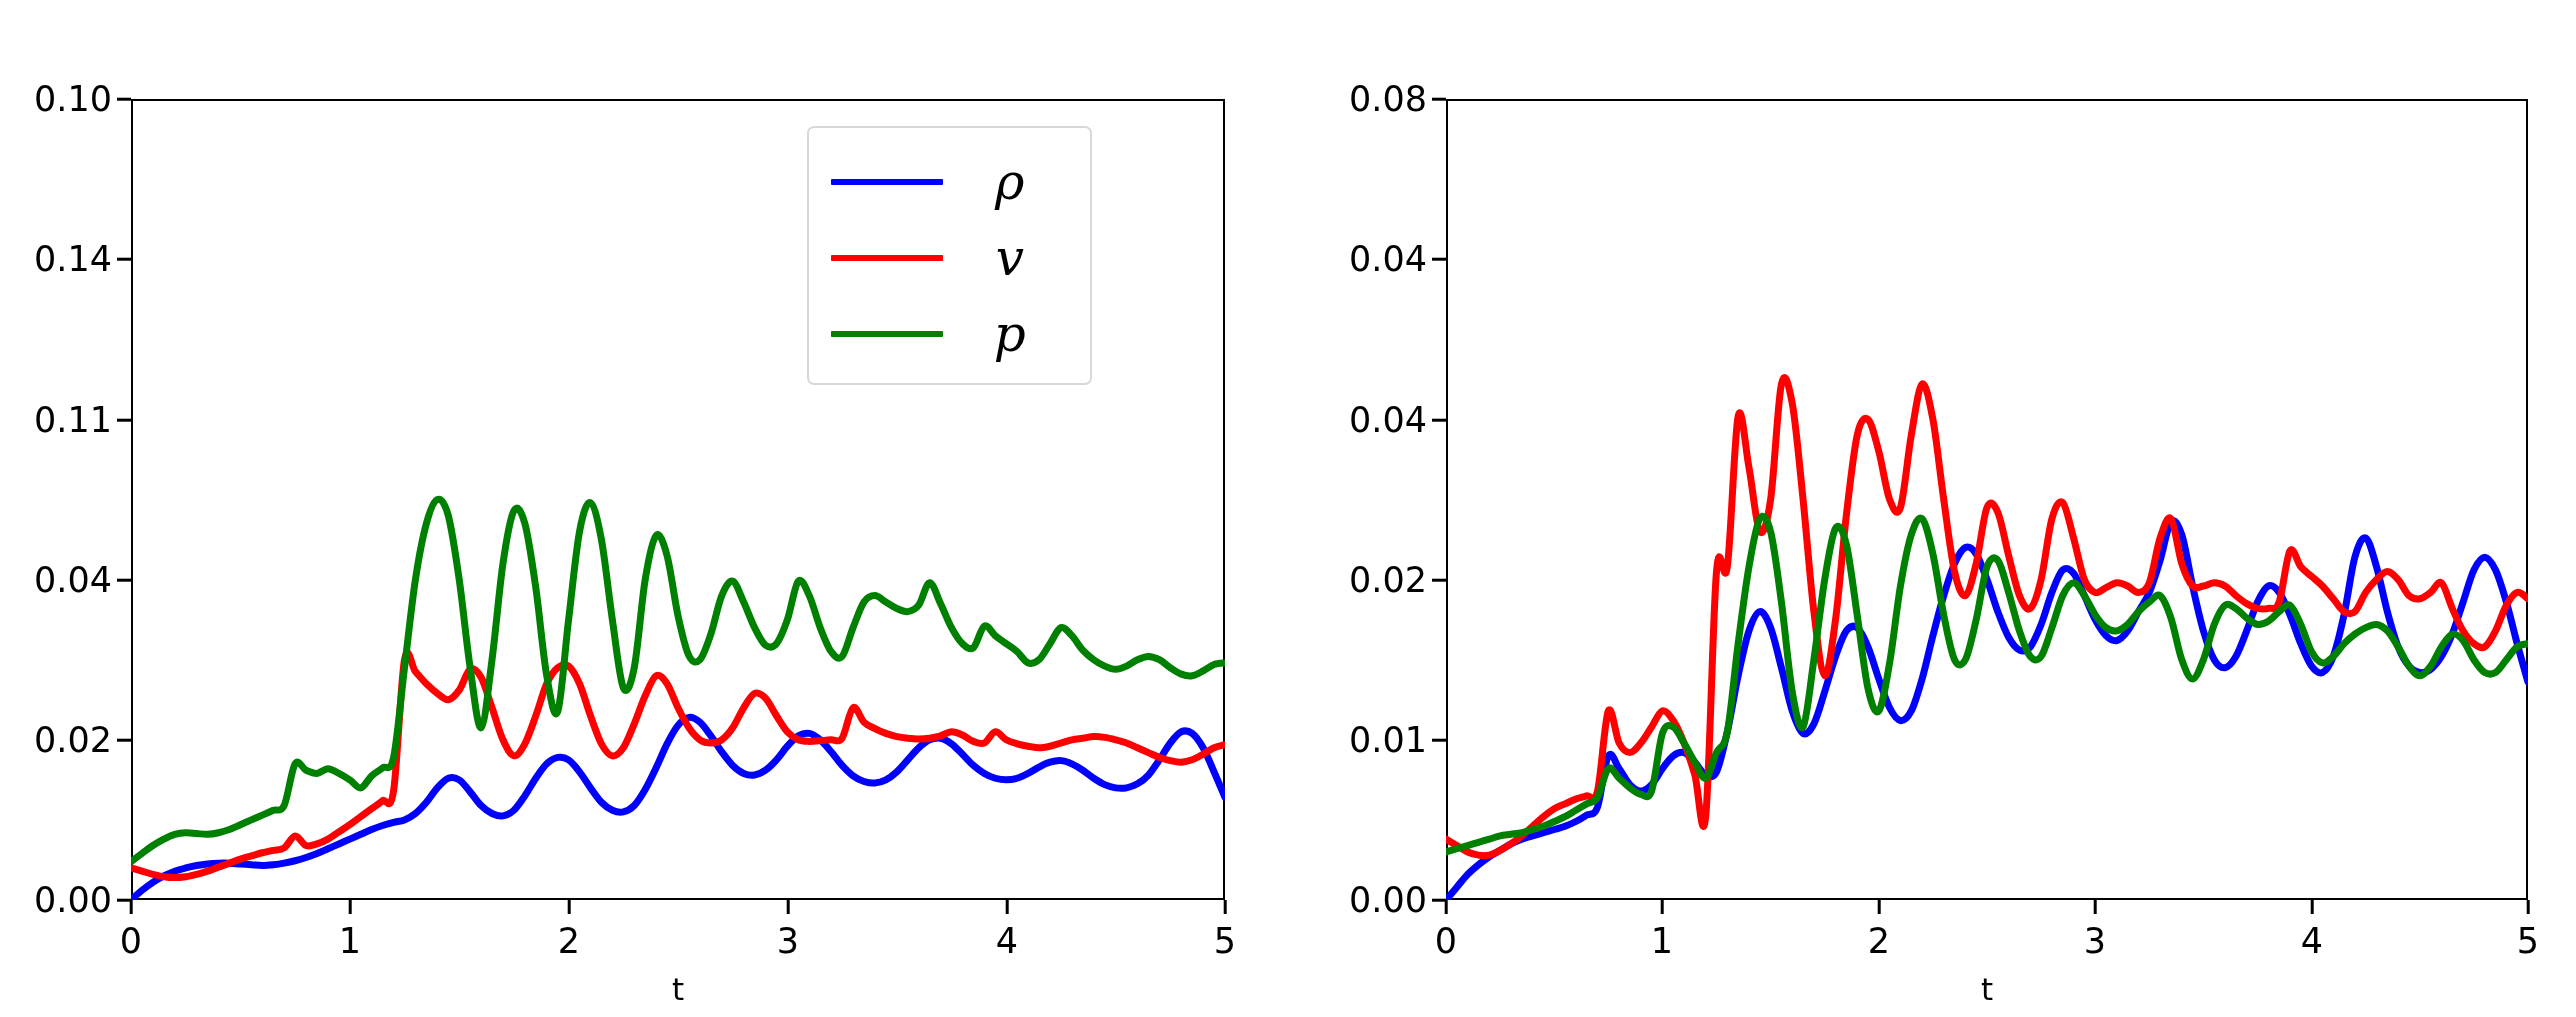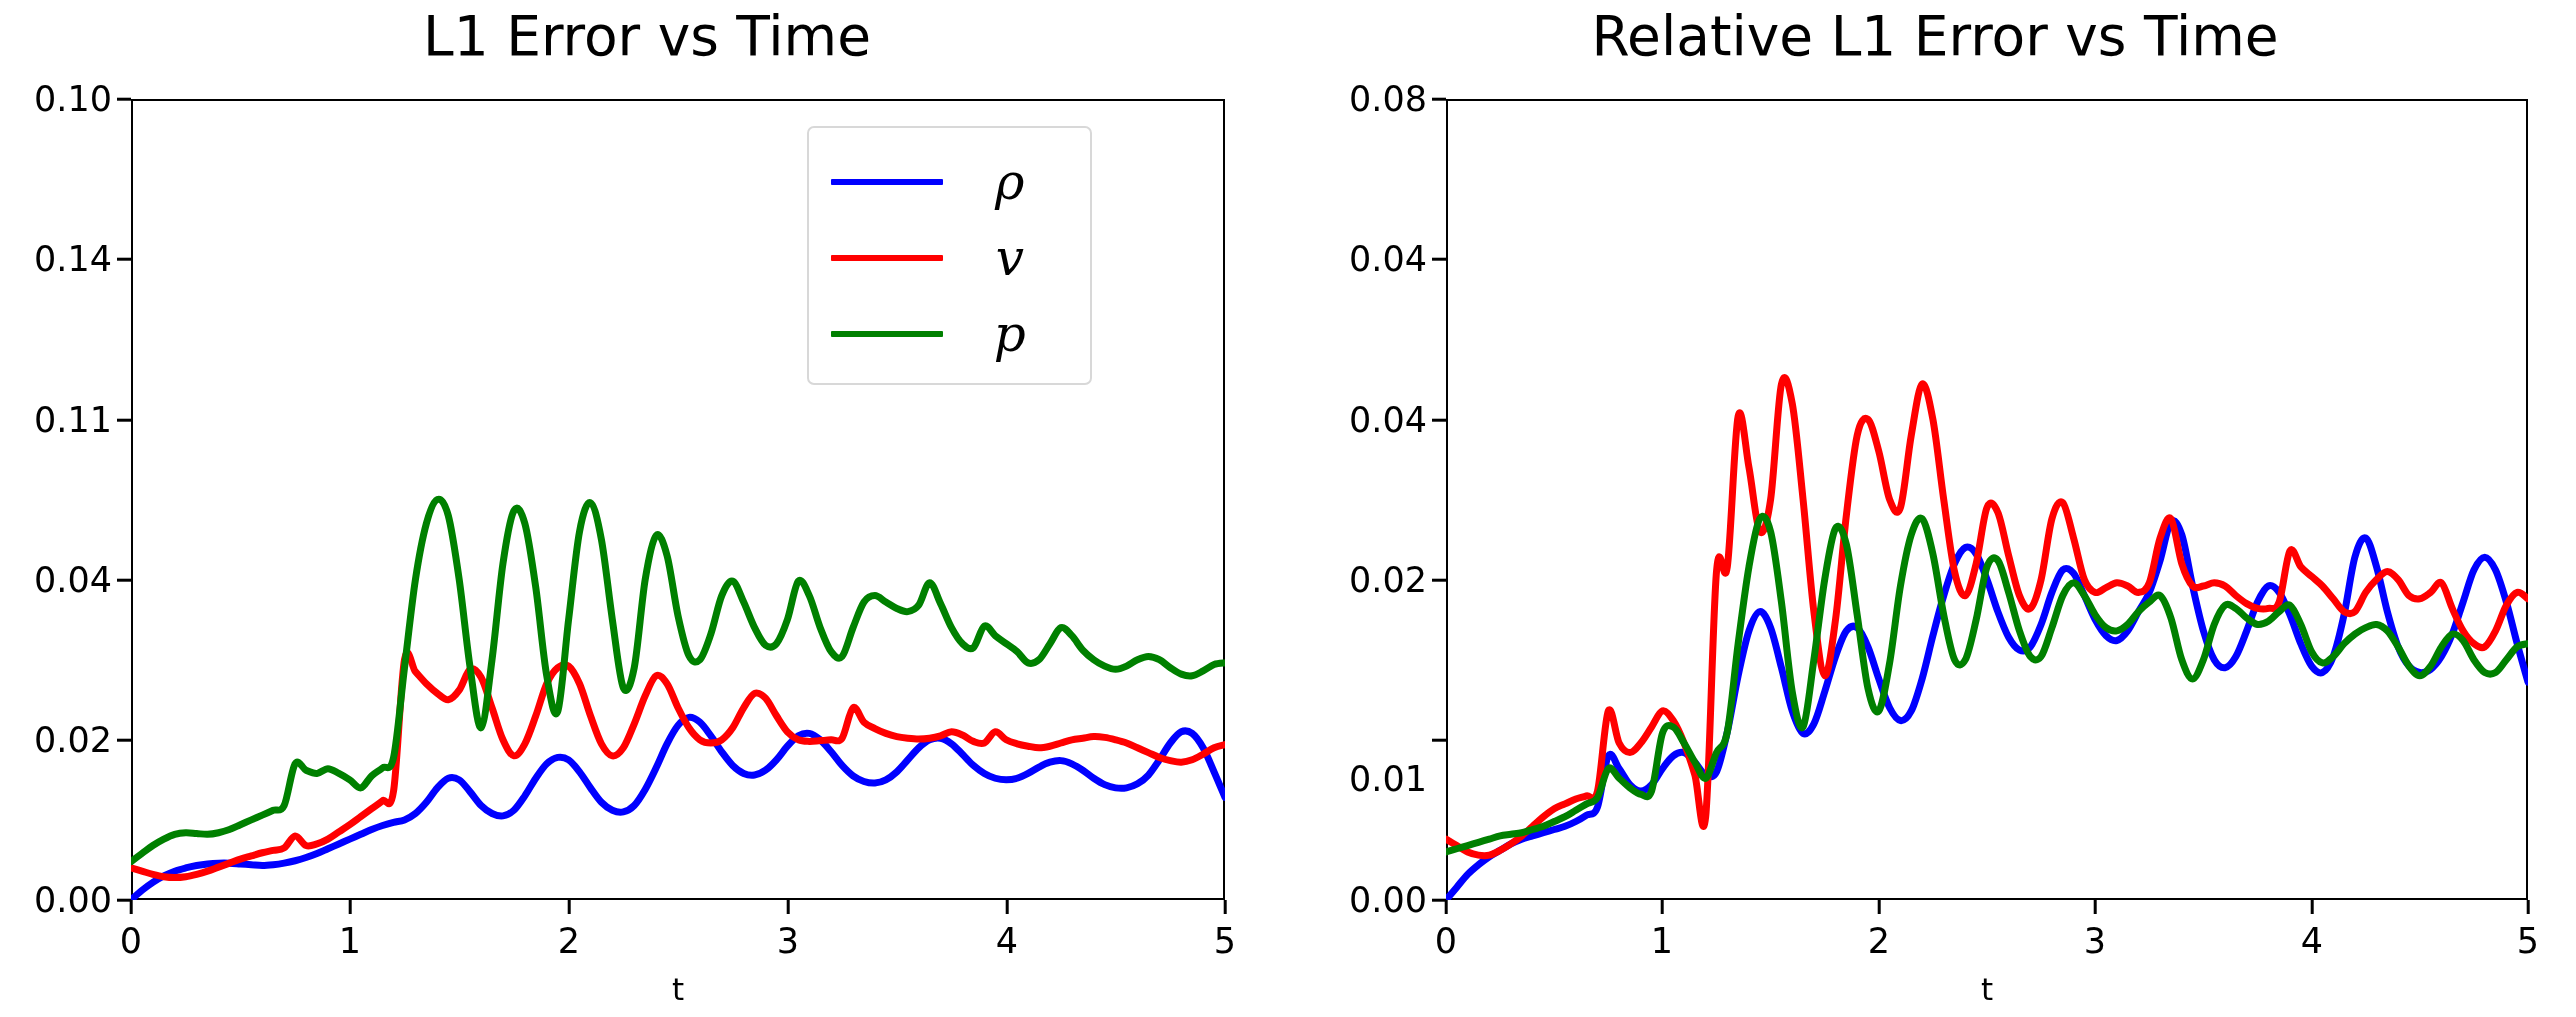--- a/index.html
+++ b/index.html
@@ -36,21 +36,20 @@
   .legend-text{flex:1 1 auto;text-align:center;font-size:50px;font-style:italic;
                color:#000;font-family:"DejaVu Serif",serif;line-height:1;
                padding-left:8.6px;}
 </style>
 </head>
 <body>
 
 <div class="figure">
 
   <div class="panel" id="panel-left">
-    <div class="title">L1 Error vs Time</div>
     <div class="plotbox" id="plot-left">
       <div class="axes-frame"></div>
       <div class="curves">
         <svg id="svg-left" viewBox="0 0 1000 1000" preserveAspectRatio="none">
             <path d="M 0.00 1000.00 C 1.67 998.00 6.67 991.67 10.00 988.00 C 13.33 984.33 16.67 981.00 20.00 978.00 C 23.33 975.00 26.67 972.33 30.00 970.00 C 33.33 967.67 36.67 965.67 40.00 964.00 C 43.33 962.33 46.67 961.17 50.00 960.00 C 53.33 958.83 56.67 957.83 60.00 957.00 C 63.33 956.17 66.67 955.50 70.00 955.00 C 73.33 954.50 76.67 954.17 80.00 954.00 C 83.33 953.83 86.67 953.83 90.00 954.00 C 93.33 954.17 96.67 954.67 100.00 955.00 C 103.33 955.33 106.67 955.67 110.00 956.00 C 113.33 956.33 116.67 957.00 120.00 957.00 C 123.33 957.00 126.67 956.50 130.00 956.00 C 133.33 955.50 136.67 954.83 140.00 954.00 C 143.33 953.17 146.67 952.17 150.00 951.00 C 153.33 949.83 156.67 948.50 160.00 947.00 C 163.33 945.50 166.67 943.83 170.00 942.00 C 173.33 940.17 176.67 938.00 180.00 936.00 C 183.33 934.00 186.67 932.00 190.00 930.00 C 193.33 928.00 196.67 926.00 200.00 924.00 C 203.33 922.00 206.67 920.00 210.00 918.00 C 213.33 916.00 216.67 913.83 220.00 912.00 C 223.33 910.17 226.67 908.50 230.00 907.00 C 233.33 905.50 236.67 904.17 240.00 903.00 C 243.33 901.83 246.67 901.83 250.00 900.00 C 253.33 898.17 256.67 895.67 260.00 892.00 C 263.33 888.33 266.67 883.33 270.00 878.00 C 273.33 872.67 276.67 865.00 280.00 860.00 C 283.33 855.00 286.67 849.67 290.00 848.00 C 293.33 846.33 296.67 847.17 300.00 850.00 C 303.33 852.83 306.67 859.67 310.00 865.00 C 313.33 870.33 316.67 877.50 320.00 882.00 C 323.33 886.50 326.67 889.83 330.00 892.00 C 333.33 894.17 336.67 895.67 340.00 895.00 C 343.33 894.33 346.67 892.17 350.00 888.00 C 353.33 883.83 356.67 876.67 360.00 870.00 C 363.33 863.33 366.67 854.67 370.00 848.00 C 373.33 841.33 376.67 834.33 380.00 830.00 C 383.33 825.67 386.67 822.83 390.00 822.00 C 393.33 821.17 396.67 822.00 400.00 825.00 C 403.33 828.00 406.67 834.17 410.00 840.00 C 413.33 845.83 416.67 853.67 420.00 860.00 C 423.33 866.33 426.67 873.33 430.00 878.00 C 433.33 882.67 436.67 886.00 440.00 888.00 C 443.33 890.00 446.67 891.00 450.00 890.00 C 453.33 889.00 456.67 886.67 460.00 882.00 C 463.33 877.33 466.67 869.83 470.00 862.00 C 473.33 854.17 476.67 844.50 480.00 835.00 C 483.33 825.50 486.67 813.83 490.00 805.00 C 493.33 796.17 496.67 787.50 500.00 782.00 C 503.33 776.50 506.67 772.67 510.00 772.00 C 513.33 771.33 516.67 774.17 520.00 778.00 C 523.33 781.83 526.67 788.83 530.00 795.00 C 533.33 801.17 536.67 808.83 540.00 815.00 C 543.33 821.17 546.67 827.50 550.00 832.00 C 553.33 836.50 556.67 840.00 560.00 842.00 C 563.33 844.00 566.67 844.67 570.00 844.00 C 573.33 843.33 576.67 841.17 580.00 838.00 C 583.33 834.83 586.67 830.00 590.00 825.00 C 593.33 820.00 596.67 813.00 600.00 808.00 C 603.33 803.00 606.67 797.67 610.00 795.00 C 613.33 792.33 616.67 791.17 620.00 792.00 C 623.33 792.83 626.67 796.17 630.00 800.00 C 633.33 803.83 636.67 809.67 640.00 815.00 C 643.33 820.33 646.67 827.00 650.00 832.00 C 653.33 837.00 656.67 841.67 660.00 845.00 C 663.33 848.33 666.67 850.50 670.00 852.00 C 673.33 853.50 676.67 854.33 680.00 854.00 C 683.33 853.67 686.67 852.33 690.00 850.00 C 693.33 847.67 696.67 844.17 700.00 840.00 C 703.33 835.83 706.67 830.00 710.00 825.00 C 713.33 820.00 716.67 814.17 720.00 810.00 C 723.33 805.83 726.67 802.00 730.00 800.00 C 733.33 798.00 736.67 797.17 740.00 798.00 C 743.33 798.83 746.67 801.67 750.00 805.00 C 753.33 808.33 756.67 813.50 760.00 818.00 C 763.33 822.50 766.67 828.00 770.00 832.00 C 773.33 836.00 776.67 839.33 780.00 842.00 C 783.33 844.67 786.67 846.67 790.00 848.00 C 793.33 849.33 796.67 850.00 800.00 850.00 C 803.33 850.00 806.67 849.33 810.00 848.00 C 813.33 846.67 816.67 844.33 820.00 842.00 C 823.33 839.67 826.67 836.33 830.00 834.00 C 833.33 831.67 836.67 829.33 840.00 828.00 C 843.33 826.67 846.67 825.67 850.00 826.00 C 853.33 826.33 856.67 828.00 860.00 830.00 C 863.33 832.00 866.67 835.00 870.00 838.00 C 873.33 841.00 876.67 845.00 880.00 848.00 C 883.33 851.00 886.67 854.00 890.00 856.00 C 893.33 858.00 896.67 859.33 900.00 860.00 C 903.33 860.67 906.67 860.83 910.00 860.00 C 913.33 859.17 916.67 857.67 920.00 855.00 C 923.33 852.33 926.67 849.00 930.00 844.00 C 933.33 839.00 936.67 831.67 940.00 825.00 C 943.33 818.33 946.67 809.83 950.00 804.00 C 953.33 798.17 956.67 792.00 960.00 790.00 C 963.33 788.00 966.67 788.67 970.00 792.00 C 973.33 795.33 976.67 802.00 980.00 810.00 C 983.33 818.00 986.67 829.67 990.00 840.00 C 993.33 850.33 998.33 866.67 1000.00 872.00" fill="none" stroke="#0000ff" stroke-width="7.54" stroke-linecap="round" stroke-linejoin="round" vector-effect="non-scaling-stroke" style="stroke-width:7px"></path>
             <path d="M 0.00 960.00 C 1.67 960.67 6.67 962.67 10.00 964.00 C 13.33 965.33 16.67 966.83 20.00 968.00 C 23.33 969.17 26.67 970.33 30.00 971.00 C 33.33 971.67 36.67 972.00 40.00 972.00 C 43.33 972.00 46.67 971.67 50.00 971.00 C 53.33 970.33 56.67 969.17 60.00 968.00 C 63.33 966.83 66.67 965.50 70.00 964.00 C 73.33 962.50 76.67 960.67 80.00 959.00 C 83.33 957.33 86.67 955.67 90.00 954.00 C 93.33 952.33 96.67 950.50 100.00 949.00 C 103.33 947.50 106.67 946.33 110.00 945.00 C 113.33 943.67 116.67 942.17 120.00 941.00 C 123.33 939.83 126.67 939.00 130.00 938.00 C 133.33 937.00 136.67 938.00 140.00 935.00 C 143.33 932.00 146.67 920.50 150.00 920.00 C 153.33 919.50 156.67 930.33 160.00 932.00 C 163.33 933.67 166.67 931.33 170.00 930.00 C 173.33 928.67 176.67 926.50 180.00 924.00 C 183.33 921.50 186.67 918.00 190.00 915.00 C 193.33 912.00 196.67 909.17 200.00 906.00 C 203.33 902.83 206.67 899.33 210.00 896.00 C 213.33 892.67 216.67 889.33 220.00 886.00 C 223.33 882.67 226.67 879.67 230.00 876.00 C 233.33 872.33 236.67 893.33 240.00 864.00 C 243.33 834.67 246.67 724.83 250.00 700.00 C 253.33 675.17 256.67 710.00 260.00 715.00 C 263.33 720.00 266.67 725.50 270.00 730.00 C 273.33 734.50 276.67 738.67 280.00 742.00 C 283.33 745.33 286.67 750.67 290.00 750.00 C 293.33 749.33 296.67 744.33 300.00 738.00 C 303.33 731.67 306.67 714.67 310.00 712.00 C 313.33 709.33 316.67 714.00 320.00 722.00 C 323.33 730.00 326.67 747.00 330.00 760.00 C 333.33 773.00 336.67 790.00 340.00 800.00 C 343.33 810.00 346.67 819.17 350.00 820.00 C 353.33 820.83 356.67 813.33 360.00 805.00 C 363.33 796.67 366.67 782.50 370.00 770.00 C 373.33 757.50 376.67 740.00 380.00 730.00 C 383.33 720.00 386.67 713.67 390.00 710.00 C 393.33 706.33 396.67 704.67 400.00 708.00 C 403.33 711.33 406.67 719.67 410.00 730.00 C 413.33 740.33 416.67 757.50 420.00 770.00 C 423.33 782.50 426.67 796.67 430.00 805.00 C 433.33 813.33 436.67 819.17 440.00 820.00 C 443.33 820.83 446.67 816.67 450.00 810.00 C 453.33 803.33 456.67 790.83 460.00 780.00 C 463.33 769.17 466.67 755.00 470.00 745.00 C 473.33 735.00 476.67 722.50 480.00 720.00 C 483.33 717.50 486.67 723.33 490.00 730.00 C 493.33 736.67 496.67 750.83 500.00 760.00 C 503.33 769.17 506.67 778.33 510.00 785.00 C 513.33 791.67 516.67 796.83 520.00 800.00 C 523.33 803.17 526.67 804.00 530.00 804.00 C 533.33 804.00 536.67 803.17 540.00 800.00 C 543.33 796.83 546.67 791.67 550.00 785.00 C 553.33 778.33 556.67 767.17 560.00 760.00 C 563.33 752.83 566.67 744.00 570.00 742.00 C 573.33 740.00 576.67 743.33 580.00 748.00 C 583.33 752.67 586.67 763.00 590.00 770.00 C 593.33 777.00 596.67 785.00 600.00 790.00 C 603.33 795.00 606.67 798.00 610.00 800.00 C 613.33 802.00 616.67 801.83 620.00 802.00 C 623.33 802.17 626.67 801.33 630.00 801.00 C 633.33 800.67 636.67 800.50 640.00 800.00 C 643.33 799.50 646.67 804.67 650.00 798.00 C 653.33 791.33 656.67 763.33 660.00 760.00 C 663.33 756.67 666.67 773.67 670.00 778.00 C 673.33 782.33 676.67 783.67 680.00 786.00 C 683.33 788.33 686.67 790.33 690.00 792.00 C 693.33 793.67 696.67 795.00 700.00 796.00 C 703.33 797.00 706.67 797.50 710.00 798.00 C 713.33 798.50 716.67 799.00 720.00 799.00 C 723.33 799.00 726.67 798.67 730.00 798.00 C 733.33 797.33 736.67 796.33 740.00 795.00 C 743.33 793.67 746.67 790.17 750.00 790.00 C 753.33 789.83 756.67 792.00 760.00 794.00 C 763.33 796.00 766.67 800.33 770.00 802.00 C 773.33 803.67 776.67 806.00 780.00 804.00 C 783.33 802.00 786.67 790.67 790.00 790.00 C 793.33 789.33 796.67 797.50 800.00 800.00 C 803.33 802.50 806.67 803.67 810.00 805.00 C 813.33 806.33 816.67 807.17 820.00 808.00 C 823.33 808.83 826.67 810.00 830.00 810.00 C 833.33 810.00 836.67 809.00 840.00 808.00 C 843.33 807.00 846.67 805.33 850.00 804.00 C 853.33 802.67 856.67 801.00 860.00 800.00 C 863.33 799.00 866.67 798.67 870.00 798.00 C 873.33 797.33 876.67 796.17 880.00 796.00 C 883.33 795.83 886.67 796.33 890.00 797.00 C 893.33 797.67 896.67 798.83 900.00 800.00 C 903.33 801.17 906.67 802.33 910.00 804.00 C 913.33 805.67 916.67 808.00 920.00 810.00 C 923.33 812.00 926.67 814.00 930.00 816.00 C 933.33 818.00 936.67 820.33 940.00 822.00 C 943.33 823.67 946.67 825.00 950.00 826.00 C 953.33 827.00 956.67 828.17 960.00 828.00 C 963.33 827.83 966.67 826.67 970.00 825.00 C 973.33 823.33 976.67 820.50 980.00 818.00 C 983.33 815.50 986.67 812.00 990.00 810.00 C 993.33 808.00 998.33 806.67 1000.00 806.00" fill="none" stroke="#ff0000" stroke-width="7.54" stroke-linecap="round" stroke-linejoin="round" vector-effect="non-scaling-stroke" style="stroke-width:7px"></path>
             <path d="M 0.00 952.00 C 1.67 950.33 6.67 945.33 10.00 942.00 C 13.33 938.67 16.67 935.00 20.00 932.00 C 23.33 929.00 26.67 926.33 30.00 924.00 C 33.33 921.67 36.67 919.33 40.00 918.00 C 43.33 916.67 46.67 916.17 50.00 916.00 C 53.33 915.83 56.67 916.67 60.00 917.00 C 63.33 917.33 66.67 918.17 70.00 918.00 C 73.33 917.83 76.67 917.00 80.00 916.00 C 83.33 915.00 86.67 913.67 90.00 912.00 C 93.33 910.33 96.67 908.00 100.00 906.00 C 103.33 904.00 106.67 902.00 110.00 900.00 C 113.33 898.00 116.67 896.00 120.00 894.00 C 123.33 892.00 126.67 890.00 130.00 888.00 C 133.33 886.00 136.67 891.67 140.00 882.00 C 143.33 872.33 146.67 837.33 150.00 830.00 C 153.33 822.67 156.67 836.00 160.00 838.00 C 163.33 840.00 166.67 842.33 170.00 842.00 C 173.33 841.67 176.67 836.00 180.00 836.00 C 183.33 836.00 186.67 839.67 190.00 842.00 C 193.33 844.33 196.67 847.00 200.00 850.00 C 203.33 853.00 206.67 860.83 210.00 860.00 C 213.33 859.17 216.67 849.17 220.00 845.00 C 223.33 840.83 226.67 838.83 230.00 835.00 C 233.33 831.17 236.67 842.83 240.00 822.00 C 243.33 801.17 246.67 747.00 250.00 710.00 C 253.33 673.00 256.67 630.00 260.00 600.00 C 263.33 570.00 266.67 546.67 270.00 530.00 C 273.33 513.33 276.67 501.67 280.00 500.00 C 283.33 498.33 286.67 503.33 290.00 520.00 C 293.33 536.67 296.67 568.33 300.00 600.00 C 303.33 631.67 306.67 679.17 310.00 710.00 C 313.33 740.83 316.67 786.67 320.00 785.00 C 323.33 783.33 326.67 734.17 330.00 700.00 C 333.33 665.83 336.67 611.00 340.00 580.00 C 343.33 549.00 346.67 522.33 350.00 514.00 C 353.33 505.67 356.67 514.00 360.00 530.00 C 363.33 546.00 366.67 578.33 370.00 610.00 C 373.33 641.67 376.67 694.17 380.00 720.00 C 383.33 745.83 386.67 776.67 390.00 765.00 C 393.33 753.33 396.67 687.50 400.00 650.00 C 403.33 612.50 406.67 564.33 410.00 540.00 C 413.33 515.67 416.67 502.33 420.00 504.00 C 423.33 505.67 426.67 525.67 430.00 550.00 C 433.33 574.33 436.67 619.17 440.00 650.00 C 443.33 680.83 446.67 725.00 450.00 735.00 C 453.33 745.00 456.67 732.50 460.00 710.00 C 463.33 687.50 466.67 627.50 470.00 600.00 C 473.33 572.50 476.67 550.00 480.00 545.00 C 483.33 540.00 486.67 553.33 490.00 570.00 C 493.33 586.67 496.67 624.17 500.00 645.00 C 503.33 665.83 506.67 685.83 510.00 695.00 C 513.33 704.17 516.67 704.50 520.00 700.00 C 523.33 695.50 526.67 681.33 530.00 668.00 C 533.33 654.67 536.67 631.00 540.00 620.00 C 543.33 609.00 546.67 600.67 550.00 602.00 C 553.33 603.33 556.67 618.33 560.00 628.00 C 563.33 637.67 566.67 651.00 570.00 660.00 C 573.33 669.00 576.67 678.67 580.00 682.00 C 583.33 685.33 586.67 685.33 590.00 680.00 C 593.33 674.67 596.67 663.00 600.00 650.00 C 603.33 637.00 606.67 607.00 610.00 602.00 C 613.33 597.00 616.67 610.33 620.00 620.00 C 623.33 629.67 626.67 648.33 630.00 660.00 C 633.33 671.67 636.67 684.00 640.00 690.00 C 643.33 696.00 646.67 701.00 650.00 696.00 C 653.33 691.00 656.67 671.33 660.00 660.00 C 663.33 648.67 666.67 634.67 670.00 628.00 C 673.33 621.33 676.67 620.00 680.00 620.00 C 683.33 620.00 686.67 625.33 690.00 628.00 C 693.33 630.67 696.67 634.00 700.00 636.00 C 703.33 638.00 706.67 640.67 710.00 640.00 C 713.33 639.33 716.67 638.00 720.00 632.00 C 723.33 626.00 726.67 604.33 730.00 604.00 C 733.33 603.67 736.67 620.67 740.00 630.00 C 743.33 639.33 746.67 651.67 750.00 660.00 C 753.33 668.33 756.67 675.83 760.00 680.00 C 763.33 684.17 766.67 688.67 770.00 685.00 C 773.33 681.33 776.67 660.50 780.00 658.00 C 783.33 655.50 786.67 666.33 790.00 670.00 C 793.33 673.67 796.67 676.67 800.00 680.00 C 803.33 683.33 806.67 686.00 810.00 690.00 C 813.33 694.00 816.67 702.33 820.00 704.00 C 823.33 705.67 826.67 704.00 830.00 700.00 C 833.33 696.00 836.67 686.67 840.00 680.00 C 843.33 673.33 846.67 661.67 850.00 660.00 C 853.33 658.33 856.67 665.33 860.00 670.00 C 863.33 674.67 866.67 683.00 870.00 688.00 C 873.33 693.00 876.67 696.67 880.00 700.00 C 883.33 703.33 886.67 706.00 890.00 708.00 C 893.33 710.00 896.67 712.00 900.00 712.00 C 903.33 712.00 906.67 710.00 910.00 708.00 C 913.33 706.00 916.67 702.00 920.00 700.00 C 923.33 698.00 926.67 696.00 930.00 696.00 C 933.33 696.00 936.67 697.67 940.00 700.00 C 943.33 702.33 946.67 707.00 950.00 710.00 C 953.33 713.00 956.67 716.33 960.00 718.00 C 963.33 719.67 966.67 720.67 970.00 720.00 C 973.33 719.33 976.67 716.33 980.00 714.00 C 983.33 711.67 986.67 707.67 990.00 706.00 C 993.33 704.33 998.33 704.33 1000.00 704.00" fill="none" stroke="#008000" stroke-width="7.54" stroke-linecap="round" stroke-linejoin="round" vector-effect="non-scaling-stroke" style="stroke-width:7px"></path>
           </svg>
       </div>
     </div>
@@ -93,35 +92,34 @@
           <div class="legend-text">v</div>
         </div>
         <div class="legend-row">
           <div class="legend-swatch" style="background: rgb(0, 128, 0);"></div>
           <div class="legend-text">p</div>
         </div>
       </div>
   </div>
 
   <div class="panel" id="panel-right">
-    <div class="title">Relative L1 Error vs Time</div>
     <div class="plotbox" id="plot-right">
       <div class="axes-frame"></div>
       <div class="curves">
         <svg id="svg-right" viewBox="0 0 1000 1000" preserveAspectRatio="none">
             <path d="M 0.00 1000.00 C 1.67 997.33 6.67 989.33 10.00 984.00 C 13.33 978.67 16.67 972.67 20.00 968.00 C 23.33 963.33 26.67 959.67 30.00 956.00 C 33.33 952.33 36.67 949.00 40.00 946.00 C 43.33 943.00 46.67 940.67 50.00 938.00 C 53.33 935.33 56.67 932.33 60.00 930.00 C 63.33 927.67 66.67 925.67 70.00 924.00 C 73.33 922.33 76.67 921.33 80.00 920.00 C 83.33 918.67 86.67 917.33 90.00 916.00 C 93.33 914.67 96.67 913.33 100.00 912.00 C 103.33 910.67 106.67 909.67 110.00 908.00 C 113.33 906.33 116.67 904.33 120.00 902.00 C 123.33 899.67 126.67 897.00 130.00 894.00 C 133.33 891.00 136.67 896.33 140.00 884.00 C 143.33 871.67 146.67 828.00 150.00 820.00 C 153.33 812.00 156.67 830.00 160.00 836.00 C 163.33 842.00 166.67 851.33 170.00 856.00 C 173.33 860.67 176.67 864.00 180.00 864.00 C 183.33 864.00 186.67 860.67 190.00 856.00 C 193.33 851.33 196.67 842.00 200.00 836.00 C 203.33 830.00 206.67 823.33 210.00 820.00 C 213.33 816.67 216.67 814.67 220.00 816.00 C 223.33 817.33 226.67 823.33 230.00 828.00 C 233.33 832.67 236.67 842.00 240.00 844.00 C 243.33 846.00 246.67 849.00 250.00 840.00 C 253.33 831.00 256.67 810.00 260.00 790.00 C 263.33 770.00 266.67 741.00 270.00 720.00 C 273.33 699.00 276.67 677.33 280.00 664.00 C 283.33 650.67 286.67 640.67 290.00 640.00 C 293.33 639.33 296.67 648.33 300.00 660.00 C 303.33 671.67 306.67 692.67 310.00 710.00 C 313.33 727.33 316.67 750.33 320.00 764.00 C 323.33 777.67 326.67 789.33 330.00 792.00 C 333.33 794.67 336.67 788.67 340.00 780.00 C 343.33 771.33 346.67 754.00 350.00 740.00 C 353.33 726.00 356.67 708.67 360.00 696.00 C 363.33 683.33 366.67 670.00 370.00 664.00 C 373.33 658.00 376.67 656.67 380.00 660.00 C 383.33 663.33 386.67 673.33 390.00 684.00 C 393.33 694.67 396.67 711.33 400.00 724.00 C 403.33 736.67 406.67 751.33 410.00 760.00 C 413.33 768.67 416.67 775.33 420.00 776.00 C 423.33 776.67 426.67 772.67 430.00 764.00 C 433.33 755.33 436.67 739.67 440.00 724.00 C 443.33 708.33 446.67 687.33 450.00 670.00 C 453.33 652.67 456.67 635.00 460.00 620.00 C 463.33 605.00 466.67 590.00 470.00 580.00 C 473.33 570.00 476.67 562.00 480.00 560.00 C 483.33 558.00 486.67 561.33 490.00 568.00 C 493.33 574.67 496.67 588.00 500.00 600.00 C 503.33 612.00 506.67 628.00 510.00 640.00 C 513.33 652.00 516.67 664.00 520.00 672.00 C 523.33 680.00 526.67 686.00 530.00 688.00 C 533.33 690.00 536.67 689.33 540.00 684.00 C 543.33 678.67 546.67 667.33 550.00 656.00 C 553.33 644.67 556.67 627.33 560.00 616.00 C 563.33 604.67 566.67 592.00 570.00 588.00 C 573.33 584.00 576.67 586.67 580.00 592.00 C 583.33 597.33 586.67 610.33 590.00 620.00 C 593.33 629.67 596.67 641.67 600.00 650.00 C 603.33 658.33 606.67 665.67 610.00 670.00 C 613.33 674.33 616.67 677.00 620.00 676.00 C 623.33 675.00 626.67 670.00 630.00 664.00 C 633.33 658.00 636.67 648.00 640.00 640.00 C 643.33 632.00 646.67 626.67 650.00 616.00 C 653.33 605.33 656.67 590.67 660.00 576.00 C 663.33 561.33 666.67 533.33 670.00 528.00 C 673.33 522.67 676.67 530.67 680.00 544.00 C 683.33 557.33 686.67 588.00 690.00 608.00 C 693.33 628.00 696.67 648.67 700.00 664.00 C 703.33 679.33 706.67 692.33 710.00 700.00 C 713.33 707.67 716.67 710.67 720.00 710.00 C 723.33 709.33 726.67 703.67 730.00 696.00 C 733.33 688.33 736.67 675.33 740.00 664.00 C 743.33 652.67 746.67 637.33 750.00 628.00 C 753.33 618.67 756.67 610.00 760.00 608.00 C 763.33 606.00 766.67 610.00 770.00 616.00 C 773.33 622.00 776.67 633.33 780.00 644.00 C 783.33 654.67 786.67 669.33 790.00 680.00 C 793.33 690.67 796.67 702.00 800.00 708.00 C 803.33 714.00 806.67 718.00 810.00 716.00 C 813.33 714.00 816.67 708.00 820.00 696.00 C 823.33 684.00 826.67 664.67 830.00 644.00 C 833.33 623.33 836.67 588.00 840.00 572.00 C 843.33 556.00 846.67 546.00 850.00 548.00 C 853.33 550.00 856.67 568.67 860.00 584.00 C 863.33 599.33 866.67 623.33 870.00 640.00 C 873.33 656.67 876.67 672.67 880.00 684.00 C 883.33 695.33 886.67 702.67 890.00 708.00 C 893.33 713.33 896.67 715.33 900.00 716.00 C 903.33 716.67 906.67 715.33 910.00 712.00 C 913.33 708.67 916.67 703.33 920.00 696.00 C 923.33 688.67 926.67 679.33 930.00 668.00 C 933.33 656.67 936.67 641.33 940.00 628.00 C 943.33 614.67 946.67 597.33 950.00 588.00 C 953.33 578.67 956.67 572.00 960.00 572.00 C 963.33 572.00 966.67 578.67 970.00 588.00 C 973.33 597.33 976.67 612.67 980.00 628.00 C 983.33 643.33 986.67 663.33 990.00 680.00 C 993.33 696.67 998.33 720.00 1000.00 728.00" fill="none" stroke="#0000ff" stroke-width="7.54" stroke-linecap="round" stroke-linejoin="round" vector-effect="non-scaling-stroke" style="stroke-width:7px"></path>
             <path d="M 0.00 924.00 C 1.67 925.33 6.67 929.33 10.00 932.00 C 13.33 934.67 16.67 938.00 20.00 940.00 C 23.33 942.00 26.67 943.33 30.00 944.00 C 33.33 944.67 36.67 945.00 40.00 944.00 C 43.33 943.00 46.67 940.33 50.00 938.00 C 53.33 935.67 56.67 933.00 60.00 930.00 C 63.33 927.00 66.67 923.67 70.00 920.00 C 73.33 916.33 76.67 912.00 80.00 908.00 C 83.33 904.00 86.67 899.67 90.00 896.00 C 93.33 892.33 96.67 888.67 100.00 886.00 C 103.33 883.33 106.67 882.00 110.00 880.00 C 113.33 878.00 116.67 875.67 120.00 874.00 C 123.33 872.33 126.67 871.67 130.00 870.00 C 133.33 868.33 136.67 881.67 140.00 864.00 C 143.33 846.33 146.67 774.00 150.00 764.00 C 153.33 754.00 156.67 795.33 160.00 804.00 C 163.33 812.67 166.67 816.00 170.00 816.00 C 173.33 816.00 176.67 809.33 180.00 804.00 C 183.33 798.67 186.67 790.67 190.00 784.00 C 193.33 777.33 196.67 765.33 200.00 764.00 C 203.33 762.67 206.67 769.33 210.00 776.00 C 213.33 782.67 216.67 792.67 220.00 804.00 C 223.33 815.33 226.67 828.67 230.00 844.00 C 233.33 859.33 236.67 938.33 240.00 896.00 C 243.33 853.67 246.67 642.00 250.00 590.00 C 253.33 538.00 256.67 616.33 260.00 584.00 C 263.33 551.67 266.67 416.67 270.00 396.00 C 273.33 375.33 276.67 436.00 280.00 460.00 C 283.33 484.00 286.67 533.33 290.00 540.00 C 293.33 546.67 296.67 530.67 300.00 500.00 C 303.33 469.33 306.67 376.00 310.00 356.00 C 313.33 336.00 316.67 356.00 320.00 380.00 C 323.33 404.00 326.67 456.67 330.00 500.00 C 333.33 543.33 336.67 603.33 340.00 640.00 C 343.33 676.67 346.67 718.33 350.00 720.00 C 353.33 721.67 356.67 683.33 360.00 650.00 C 363.33 616.67 366.67 558.33 370.00 520.00 C 373.33 481.67 376.67 440.00 380.00 420.00 C 383.33 400.00 386.67 396.67 390.00 400.00 C 393.33 403.33 396.67 423.33 400.00 440.00 C 403.33 456.67 406.67 488.33 410.00 500.00 C 413.33 511.67 416.67 523.33 420.00 510.00 C 423.33 496.67 426.67 445.67 430.00 420.00 C 433.33 394.33 436.67 359.33 440.00 356.00 C 443.33 352.67 446.67 376.00 450.00 400.00 C 453.33 424.00 456.67 468.33 460.00 500.00 C 463.33 531.67 466.67 570.00 470.00 590.00 C 473.33 610.00 476.67 621.67 480.00 620.00 C 483.33 618.33 486.67 598.33 490.00 580.00 C 493.33 561.67 496.67 520.67 500.00 510.00 C 503.33 499.33 506.67 506.00 510.00 516.00 C 513.33 526.00 516.67 552.67 520.00 570.00 C 523.33 587.33 526.67 609.00 530.00 620.00 C 533.33 631.00 536.67 639.33 540.00 636.00 C 543.33 632.67 546.67 618.67 550.00 600.00 C 553.33 581.33 556.67 540.00 560.00 524.00 C 563.33 508.00 566.67 500.00 570.00 504.00 C 573.33 508.00 576.67 532.00 580.00 548.00 C 583.33 564.00 586.67 588.67 590.00 600.00 C 593.33 611.33 596.67 614.33 600.00 616.00 C 603.33 617.67 606.67 612.00 610.00 610.00 C 613.33 608.00 616.67 604.33 620.00 604.00 C 623.33 603.67 626.67 606.00 630.00 608.00 C 633.33 610.00 636.67 616.67 640.00 616.00 C 643.33 615.33 646.67 615.33 650.00 604.00 C 653.33 592.67 656.67 561.33 660.00 548.00 C 663.33 534.67 666.67 518.67 670.00 524.00 C 673.33 529.33 676.67 566.00 680.00 580.00 C 683.33 594.00 686.67 603.33 690.00 608.00 C 693.33 612.67 696.67 608.67 700.00 608.00 C 703.33 607.33 706.67 604.00 710.00 604.00 C 713.33 604.00 716.67 605.33 720.00 608.00 C 723.33 610.67 726.67 616.33 730.00 620.00 C 733.33 623.67 736.67 627.33 740.00 630.00 C 743.33 632.67 746.67 635.00 750.00 636.00 C 753.33 637.00 756.67 637.33 760.00 636.00 C 763.33 634.67 766.67 640.00 770.00 628.00 C 773.33 616.00 776.67 571.33 780.00 564.00 C 783.33 556.67 786.67 578.67 790.00 584.00 C 793.33 589.33 796.67 592.00 800.00 596.00 C 803.33 600.00 806.67 603.33 810.00 608.00 C 813.33 612.67 816.67 618.67 820.00 624.00 C 823.33 629.33 826.67 637.33 830.00 640.00 C 833.33 642.67 836.67 644.00 840.00 640.00 C 843.33 636.00 846.67 622.67 850.00 616.00 C 853.33 609.33 856.67 604.33 860.00 600.00 C 863.33 595.67 866.67 590.00 870.00 590.00 C 873.33 590.00 876.67 595.00 880.00 600.00 C 883.33 605.00 886.67 616.00 890.00 620.00 C 893.33 624.00 896.67 624.67 900.00 624.00 C 903.33 623.33 906.67 619.33 910.00 616.00 C 913.33 612.67 916.67 600.67 920.00 604.00 C 923.33 607.33 926.67 626.00 930.00 636.00 C 933.33 646.00 936.67 656.67 940.00 664.00 C 943.33 671.33 946.67 676.67 950.00 680.00 C 953.33 683.33 956.67 686.67 960.00 684.00 C 963.33 681.33 966.67 672.67 970.00 664.00 C 973.33 655.33 976.67 640.00 980.00 632.00 C 983.33 624.00 986.67 617.33 990.00 616.00 C 993.33 614.67 998.33 622.67 1000.00 624.00" fill="none" stroke="#ff0000" stroke-width="7.54" stroke-linecap="round" stroke-linejoin="round" vector-effect="non-scaling-stroke" style="stroke-width:7px"></path>
             <path d="M 0.00 940.00 C 1.67 939.33 6.67 937.33 10.00 936.00 C 13.33 934.67 16.67 933.33 20.00 932.00 C 23.33 930.67 26.67 929.33 30.00 928.00 C 33.33 926.67 36.67 925.33 40.00 924.00 C 43.33 922.67 46.67 921.00 50.00 920.00 C 53.33 919.00 56.67 918.67 60.00 918.00 C 63.33 917.33 66.67 917.00 70.00 916.00 C 73.33 915.00 76.67 913.33 80.00 912.00 C 83.33 910.67 86.67 909.67 90.00 908.00 C 93.33 906.33 96.67 904.00 100.00 902.00 C 103.33 900.00 106.67 898.33 110.00 896.00 C 113.33 893.67 116.67 890.67 120.00 888.00 C 123.33 885.33 126.67 882.67 130.00 880.00 C 133.33 877.33 136.67 879.33 140.00 872.00 C 143.33 864.67 146.67 840.00 150.00 836.00 C 153.33 832.00 156.67 844.00 160.00 848.00 C 163.33 852.00 166.67 856.67 170.00 860.00 C 173.33 863.33 176.67 867.33 180.00 868.00 C 183.33 868.67 186.67 876.67 190.00 864.00 C 193.33 851.33 196.67 805.33 200.00 792.00 C 203.33 778.67 206.67 782.00 210.00 784.00 C 213.33 786.00 216.67 796.67 220.00 804.00 C 223.33 811.33 226.67 820.67 230.00 828.00 C 233.33 835.33 236.67 850.00 240.00 848.00 C 243.33 846.00 246.67 825.67 250.00 816.00 C 253.33 806.33 256.67 812.67 260.00 790.00 C 263.33 767.33 266.67 714.33 270.00 680.00 C 273.33 645.67 276.67 610.00 280.00 584.00 C 283.33 558.00 286.67 531.33 290.00 524.00 C 293.33 516.67 296.67 522.67 300.00 540.00 C 303.33 557.33 306.67 594.67 310.00 628.00 C 313.33 661.33 316.67 714.00 320.00 740.00 C 323.33 766.00 326.67 790.67 330.00 784.00 C 333.33 777.33 336.67 730.67 340.00 700.00 C 343.33 669.33 346.67 627.33 350.00 600.00 C 353.33 572.67 356.67 543.33 360.00 536.00 C 363.33 528.67 366.67 538.00 370.00 556.00 C 373.33 574.00 376.67 614.00 380.00 644.00 C 383.33 674.00 386.67 716.00 390.00 736.00 C 393.33 756.00 396.67 769.33 400.00 764.00 C 403.33 758.67 406.67 730.00 410.00 704.00 C 413.33 678.00 416.67 634.67 420.00 608.00 C 423.33 581.33 426.67 558.00 430.00 544.00 C 433.33 530.00 436.67 520.00 440.00 524.00 C 443.33 528.00 446.67 548.00 450.00 568.00 C 453.33 588.00 456.67 622.00 460.00 644.00 C 463.33 666.00 466.67 690.67 470.00 700.00 C 473.33 709.33 476.67 708.33 480.00 700.00 C 483.33 691.67 486.67 669.33 490.00 650.00 C 493.33 630.67 496.67 596.33 500.00 584.00 C 503.33 571.67 506.67 570.67 510.00 576.00 C 513.33 581.33 516.67 601.33 520.00 616.00 C 523.33 630.67 526.67 650.67 530.00 664.00 C 533.33 677.33 536.67 690.67 540.00 696.00 C 543.33 701.33 546.67 702.00 550.00 696.00 C 553.33 690.00 556.67 672.67 560.00 660.00 C 563.33 647.33 566.67 629.33 570.00 620.00 C 573.33 610.67 576.67 604.00 580.00 604.00 C 583.33 604.00 586.67 613.33 590.00 620.00 C 593.33 626.67 596.67 637.33 600.00 644.00 C 603.33 650.67 606.67 656.67 610.00 660.00 C 613.33 663.33 616.67 664.67 620.00 664.00 C 623.33 663.33 626.67 660.00 630.00 656.00 C 633.33 652.00 636.67 644.67 640.00 640.00 C 643.33 635.33 646.67 631.33 650.00 628.00 C 653.33 624.67 656.67 616.67 660.00 620.00 C 663.33 623.33 666.67 634.67 670.00 648.00 C 673.33 661.33 676.67 687.33 680.00 700.00 C 683.33 712.67 686.67 724.00 690.00 724.00 C 693.33 724.00 696.67 711.33 700.00 700.00 C 703.33 688.67 706.67 667.33 710.00 656.00 C 713.33 644.67 716.67 635.33 720.00 632.00 C 723.33 628.67 726.67 633.33 730.00 636.00 C 733.33 638.67 736.67 644.67 740.00 648.00 C 743.33 651.33 746.67 655.33 750.00 656.00 C 753.33 656.67 756.67 654.67 760.00 652.00 C 763.33 649.33 766.67 643.33 770.00 640.00 C 773.33 636.67 776.67 629.33 780.00 632.00 C 783.33 634.67 786.67 646.33 790.00 656.00 C 793.33 665.67 796.67 682.00 800.00 690.00 C 803.33 698.00 806.67 703.00 810.00 704.00 C 813.33 705.00 816.67 700.00 820.00 696.00 C 823.33 692.00 826.67 684.67 830.00 680.00 C 833.33 675.33 836.67 671.33 840.00 668.00 C 843.33 664.67 846.67 662.00 850.00 660.00 C 853.33 658.00 856.67 655.33 860.00 656.00 C 863.33 656.67 866.67 659.33 870.00 664.00 C 873.33 668.67 876.67 676.67 880.00 684.00 C 883.33 691.33 886.67 702.00 890.00 708.00 C 893.33 714.00 896.67 720.00 900.00 720.00 C 903.33 720.00 906.67 714.00 910.00 708.00 C 913.33 702.00 916.67 690.67 920.00 684.00 C 923.33 677.33 926.67 669.33 930.00 668.00 C 933.33 666.67 936.67 670.67 940.00 676.00 C 943.33 681.33 946.67 693.33 950.00 700.00 C 953.33 706.67 956.67 713.33 960.00 716.00 C 963.33 718.67 966.67 718.67 970.00 716.00 C 973.33 713.33 976.67 705.33 980.00 700.00 C 983.33 694.67 986.67 687.33 990.00 684.00 C 993.33 680.67 998.33 680.67 1000.00 680.00" fill="none" stroke="#008000" stroke-width="7.54" stroke-linecap="round" stroke-linejoin="round" vector-effect="non-scaling-stroke" style="stroke-width:7px"></path>
           </svg>
       </div>
     </div>
     <div id="yticks-right">
         <div class="ytick-label" style="top: 900px; right: 1149px;">0.00</div>
         <div class="ytick-mark" style="top: 900px; left: 138px;"></div>
-        <div class="ytick-label" style="top: 740px; right: 1149px; margin-top: 39px;">0.01</div>
+        <div class="ytick-label" style="top: 740px; right: 1149px;">0.01</div>
         <div class="ytick-mark" style="top: 740px; left: 138px;"></div>
         <div class="ytick-label" style="top: 580px; right: 1149px;">0.02</div>
         <div class="ytick-mark" style="top: 580px; left: 138px;"></div>
         <div class="ytick-label" style="top: 420px; right: 1149px;">0.04</div>
         <div class="ytick-mark" style="top: 420px; left: 138px;"></div>
         <div class="ytick-label" style="top: 259px; right: 1149px;">0.04</div>
         <div class="ytick-mark" style="top: 259px; left: 138px;"></div>
         <div class="ytick-label" style="top: 99px; right: 1149px;">0.08</div>
         <div class="ytick-mark" style="top: 99px; left: 138px;"></div>
       </div>

